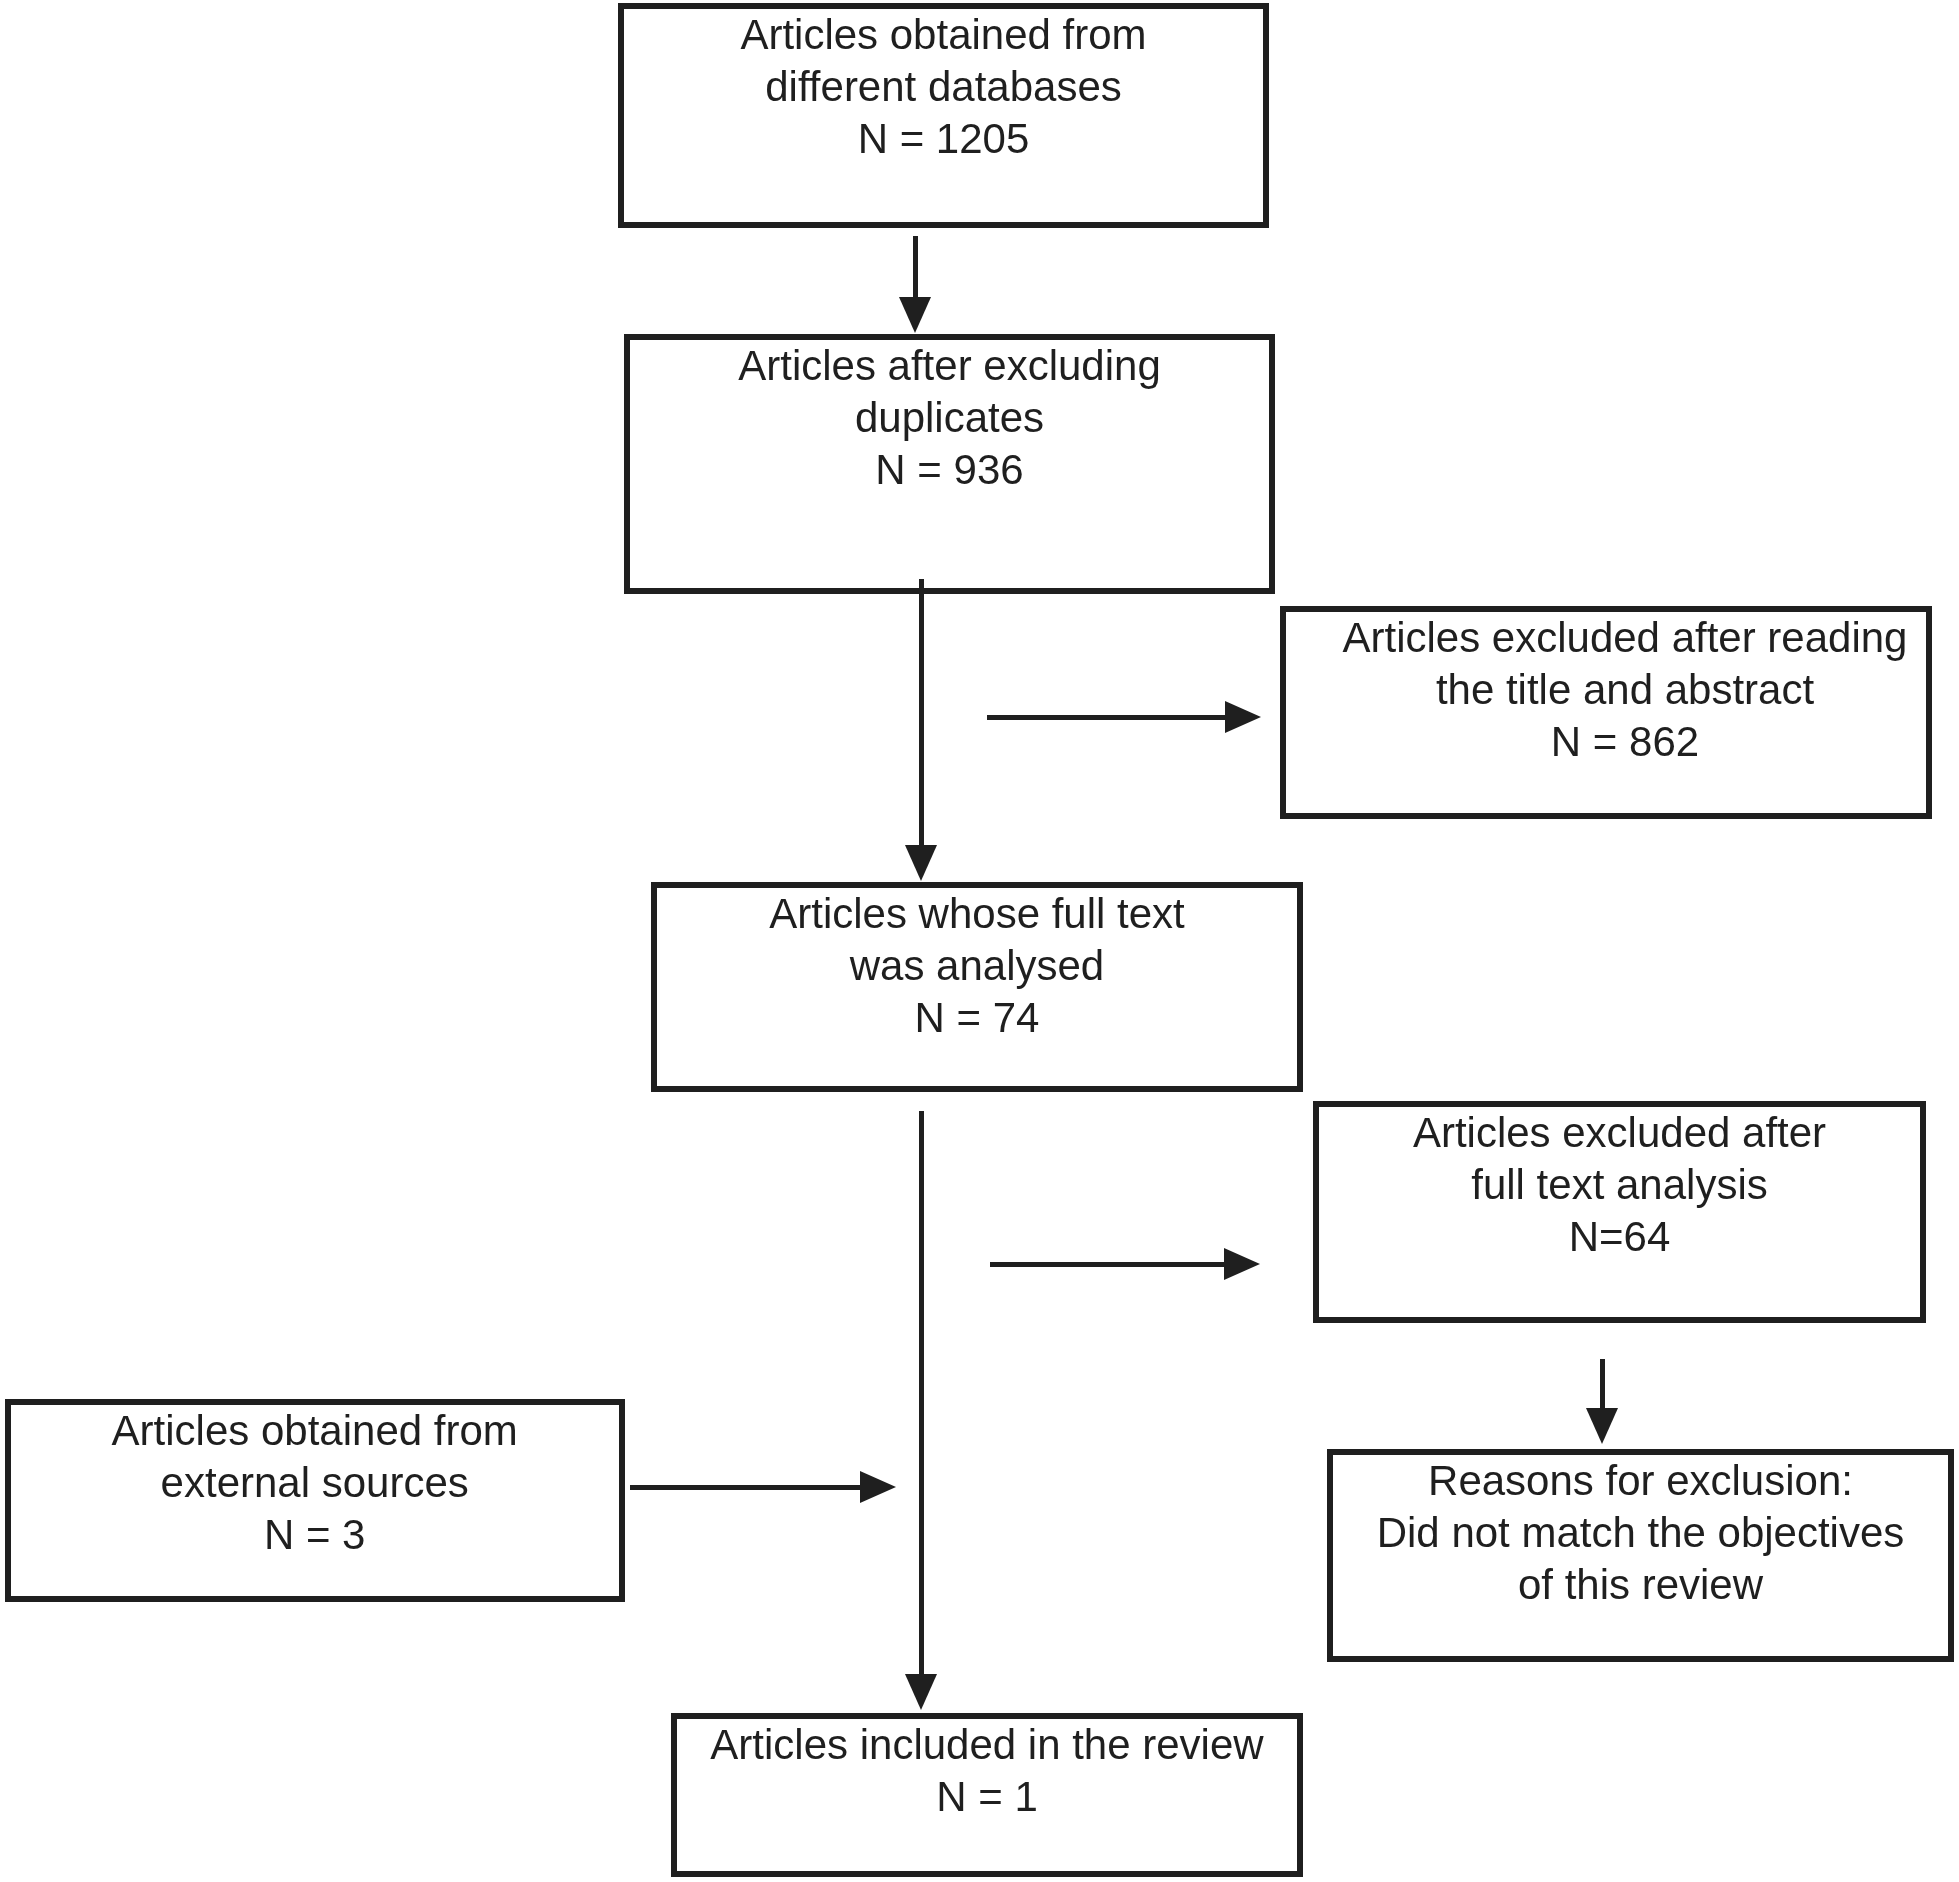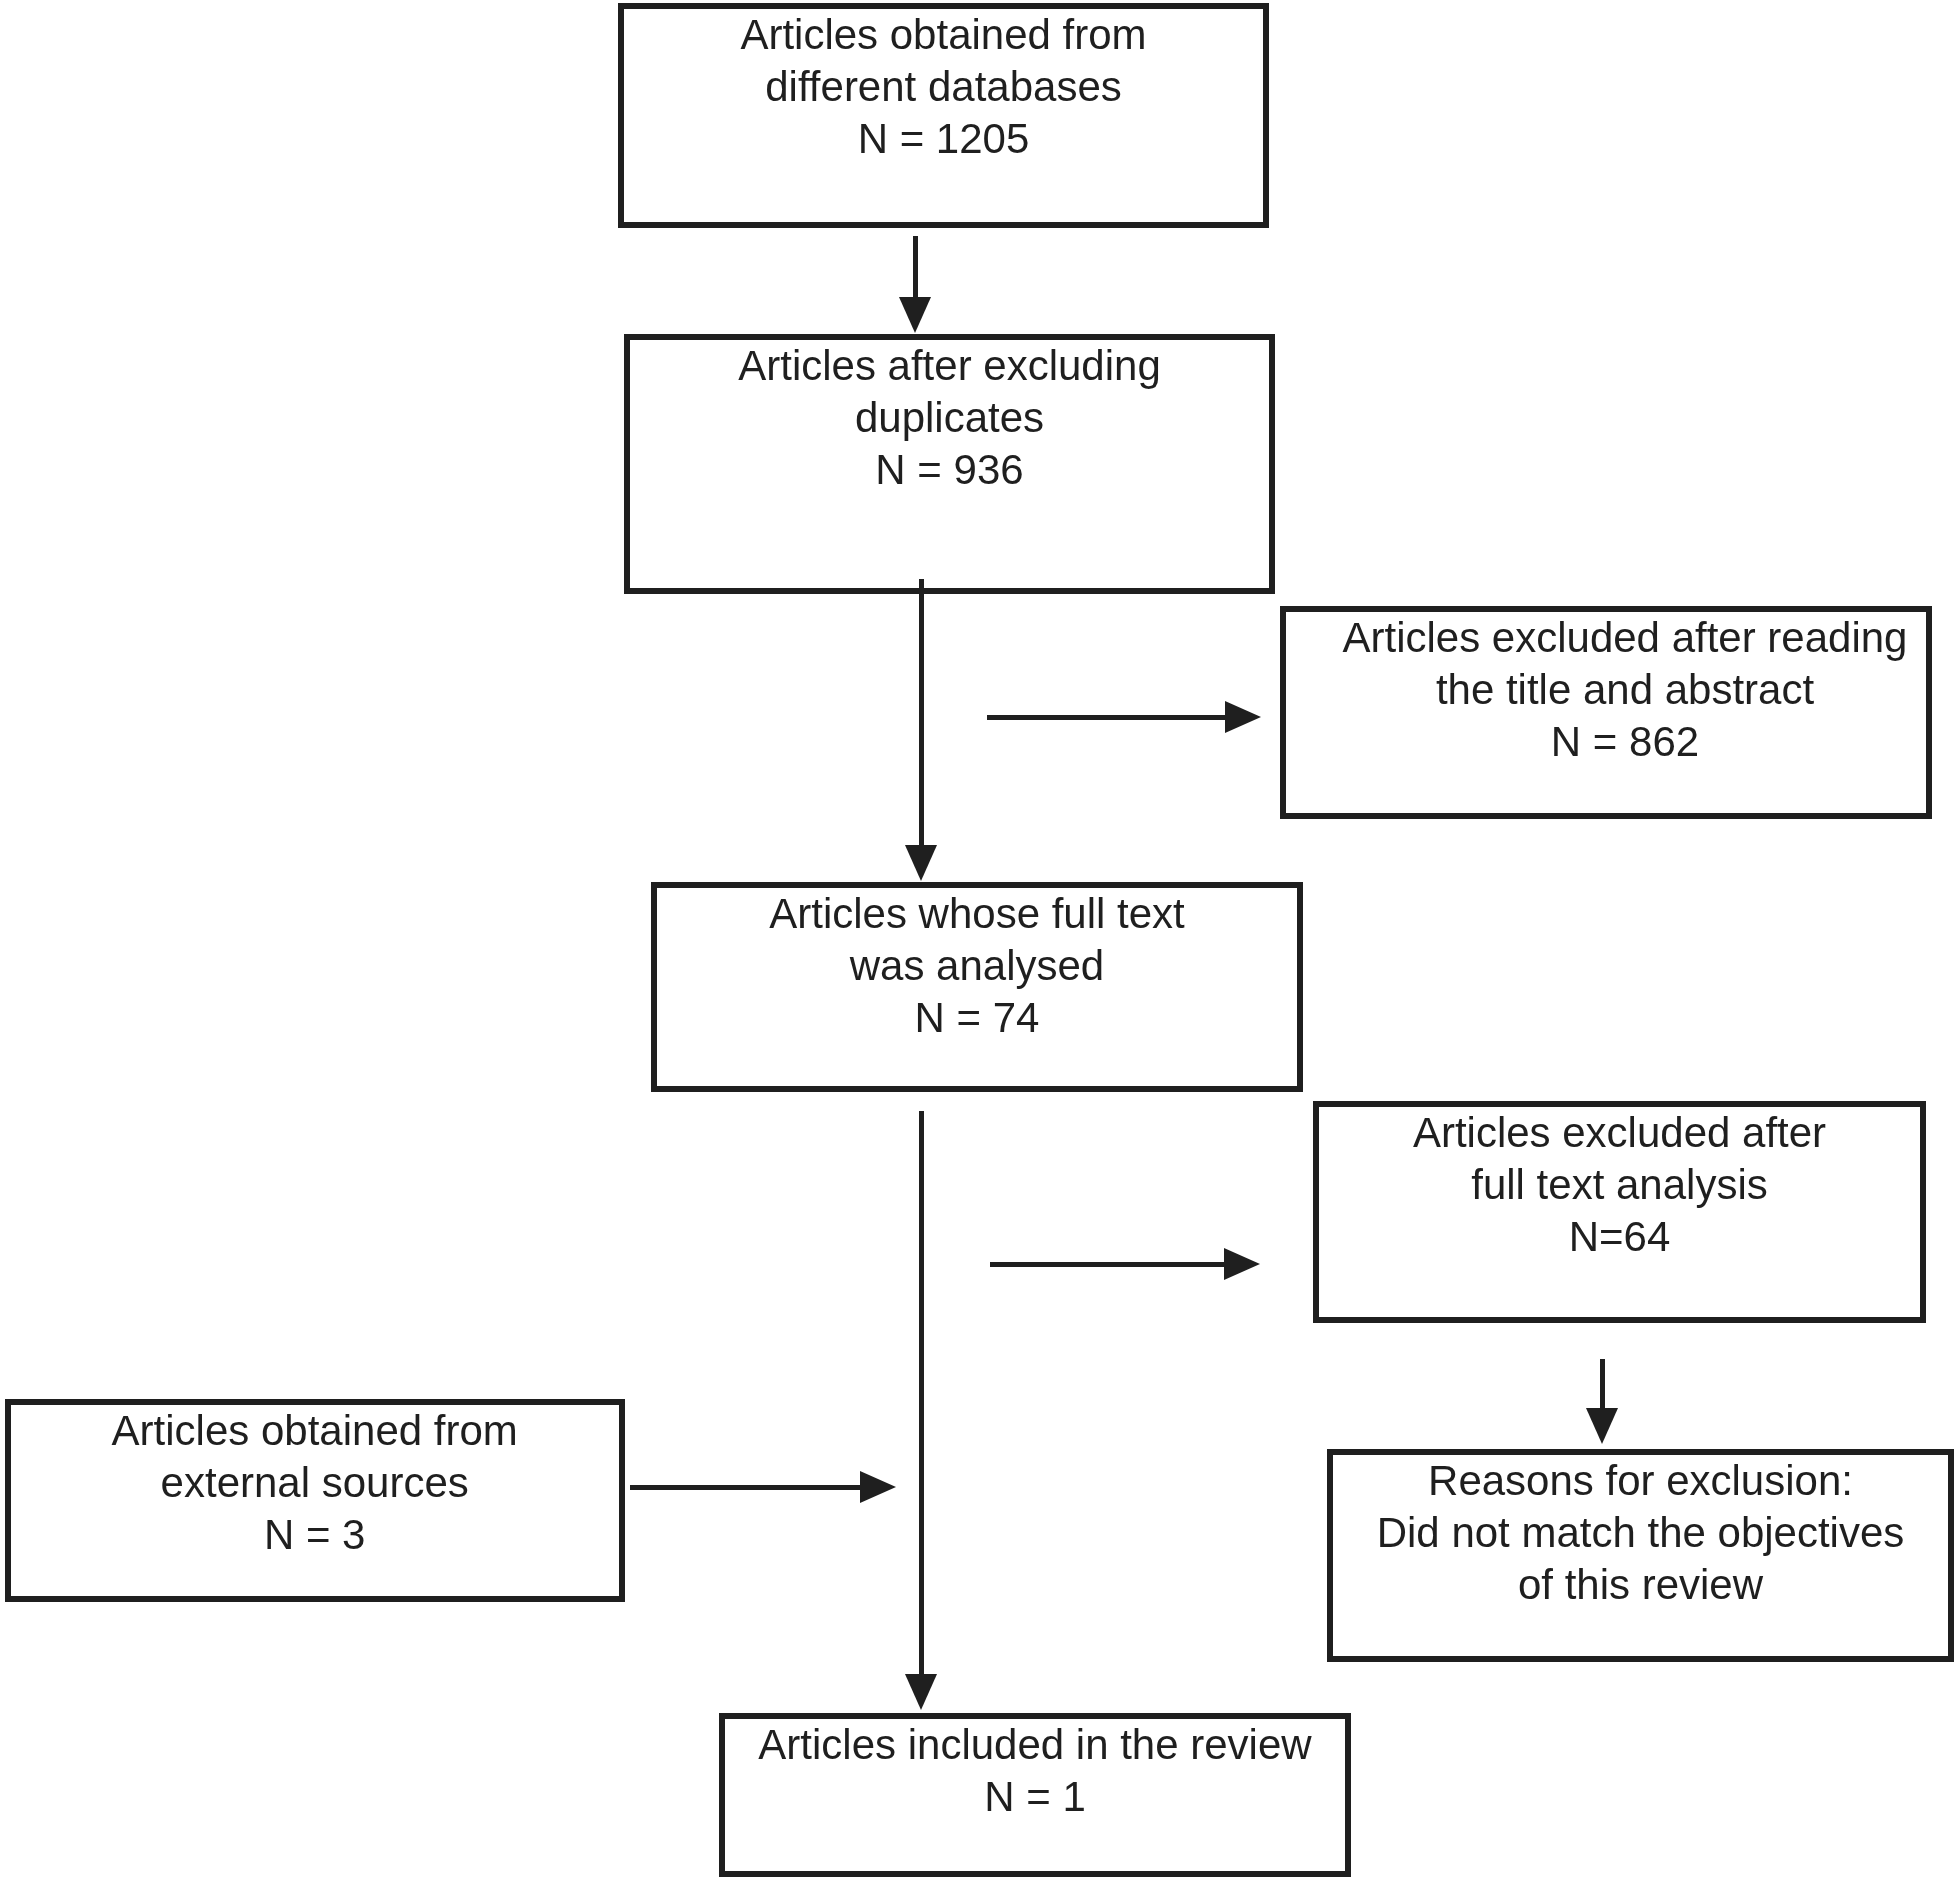--- a/index.html
+++ b/index.html
@@ -126,19 +126,19 @@
     <span>Articles obtained from</span>
     <span>external sources</span>
     <span>N = 3</span>
   </div>
 
   <div>
     <div class="hline" style="left:630px; top:1485px; width:235px;"></div>
     <div class="head-right" style="left:860px; top:1471px;"></div>
   </div>
 
-  <div class="box" style="left:671px; top:1713px; width:632px; height:164px;margin-left:48px;">
+  <div class="box" style="left:671px; top:1713px; width:632px; height:164px;">
     <span>Articles included in the review</span>
     <span>N = 1</span>
   </div>
 
 </div>
 
 
 </body></html>

